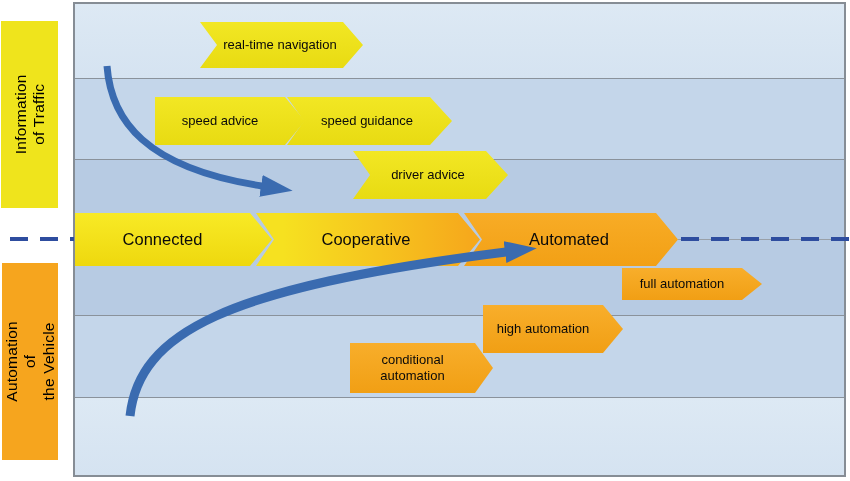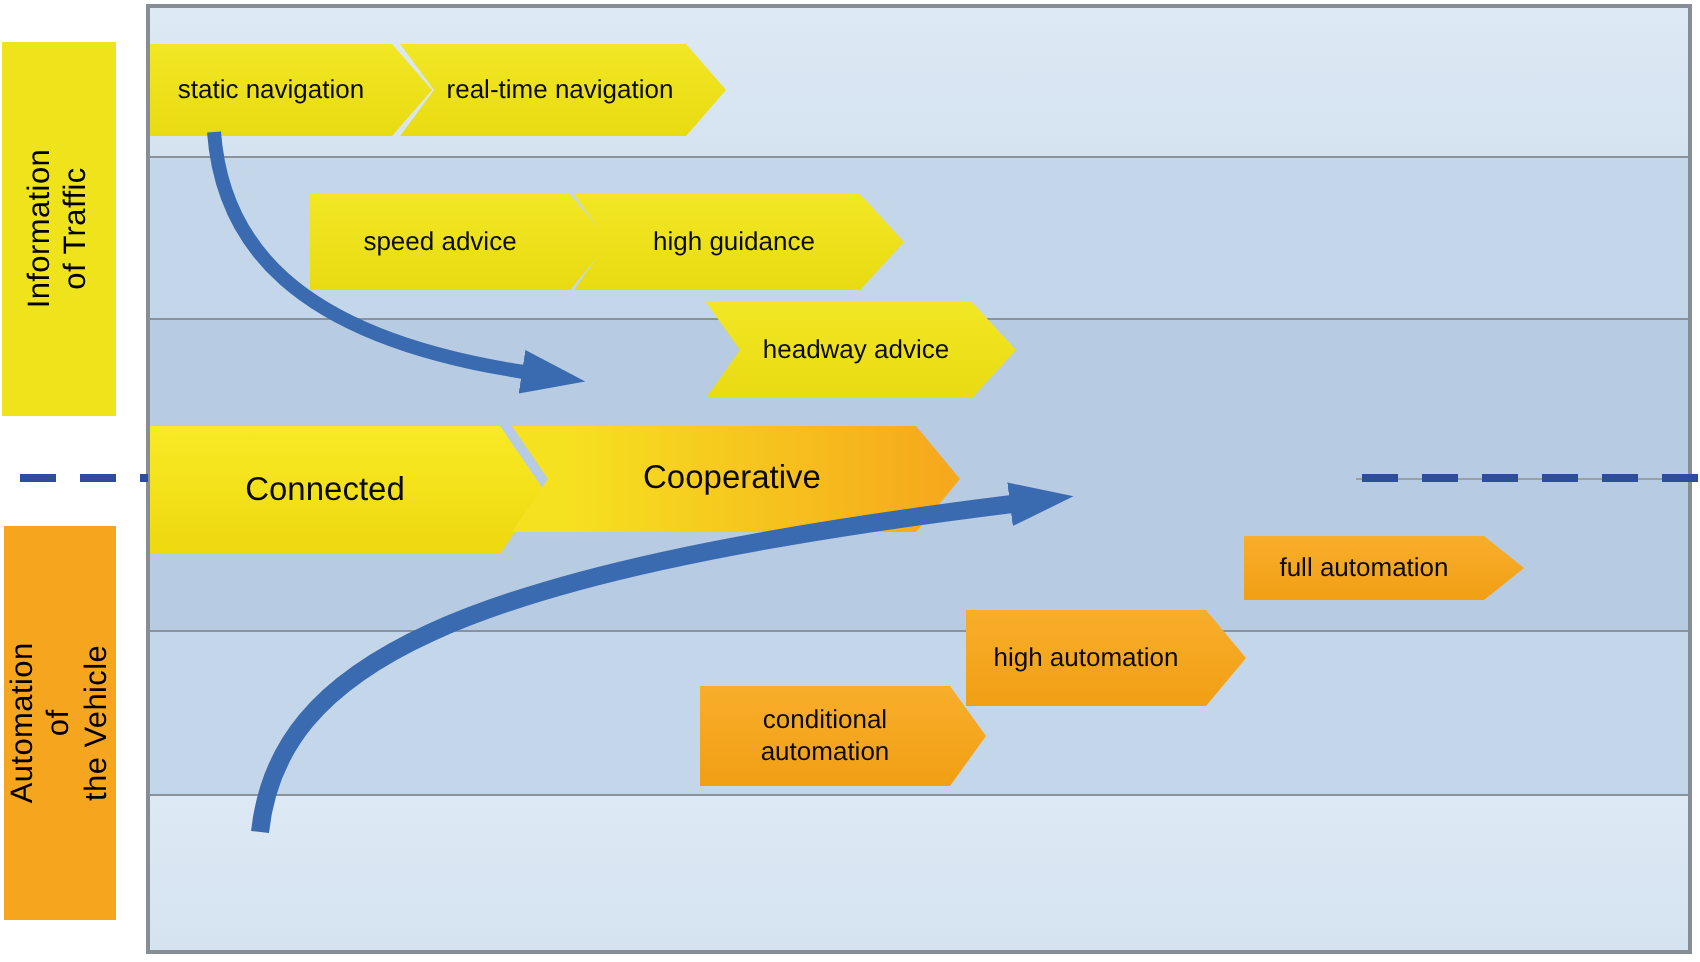--- a/index.html
+++ b/index.html
@@ -74,28 +74,28 @@
     <span class="txt">Automation of
 the Vehicle</span>
   </div>
 
   <div class="dash-seg" style="left:10px;top:237px;width:64px"></div>
   <div class="dash-solid" style="left:127px;top:237px;width:13px"></div>
   <div class="dash-solid" style="left:464px;top:237px;width:12px"></div>
   <div class="axis-hairline" style="left:678px;top:239px;width:167px"></div>
   <div class="dash-seg" style="left:681px;top:237px;width:169px"></div>
 
-  <div class="arrow start yellow" style="left:75px;top:22px;width:141px;height:46px;--tip:20px">static navigation</div>
   <div class="arrow start yellow" style="left:155px;top:97px;width:150px;height:48px;--tip:20px">speed advice</div>
   <div class="arrow cont yellow" style="left:200px;top:22px;width:163px;height:46px;--tip:20px;--notch:17px">real-time navigation</div>
-  <div class="arrow cont yellow" style="left:287px;top:97px;width:165px;height:48px;--tip:22px;--notch:17px">high guidance</div>
-  <div class="arrow cont yellow" style="left:353px;top:151px;width:155px;height:48px;--tip:22px;--notch:17px">headway advice</div>
+  <div class="arrow cont yellow" style="left:287px;top:97px;width:165px;height:48px;--tip:22px;--notch:17px">speed guidance</div>
+  <div class="arrow cont yellow" style="left:353px;top:151px;width:155px;height:48px;--tip:22px;--notch:17px">driver advice</div>
 
-  <div class="arrow start stage stage-connected" style="left:75px;top:213px;width:197px;height:64px;--tip:22px">Connected</div>
+  <div class="arrow start stage stage-connected" style="left:75px;top:213px;width:197px;height:53px;--tip:22px">Connected</div>
   <div class="arrow cont stage stage-cooperative" style="left:256px;top:213px;width:224px;height:53px;--tip:22px;--notch:18px">Cooperative</div>
+  <div class="arrow cont stage stage-automated" style="left:464px;top:213px;width:214px;height:53px;--tip:22px;--notch:18px">Automated</div>
 
   <div class="arrow start orange" style="left:622px;top:268px;width:140px;height:32px;--tip:20px">full automation</div>
   <div class="arrow start orange" style="left:483px;top:305px;width:140px;height:48px;--tip:20px">high automation</div>
   <div class="arrow start orange" style="left:350px;top:343px;width:143px;height:50px;--tip:18px">conditional
 automation</div>
 
   <svg class="flow" width="850" height="481" viewBox="0 0 850 481">
     <defs>
       <marker id="head" markerUnits="userSpaceOnUse" markerWidth="34" markerHeight="26" refX="1" refY="13" orient="auto">
         <path d="M0,2 L32,13 L0,24 Z" fill="#3a6bb0"></path>

